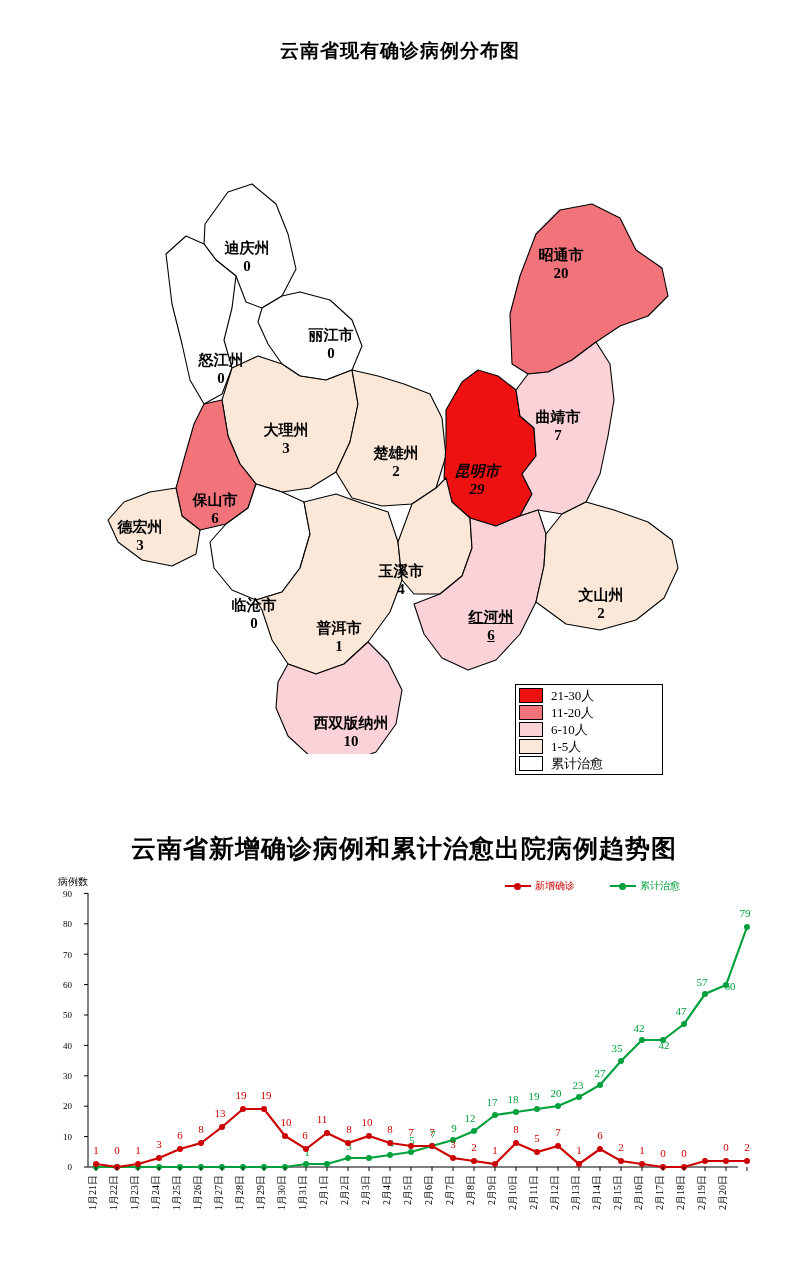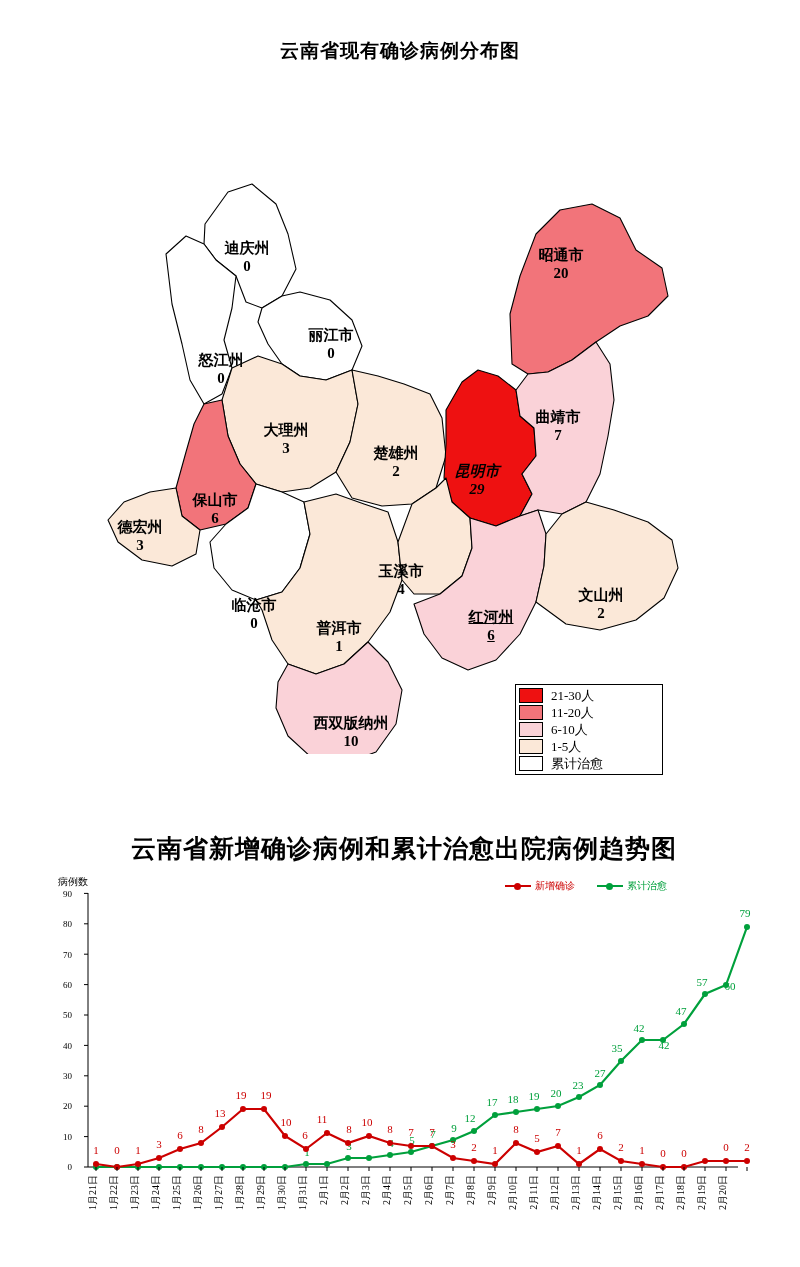--- a/index.html
+++ b/index.html
@@ -100,21 +100,21 @@
     left: 58px;
     top: 0px;
     font-family: "Liberation Serif", serif;
     font-size: 10px;
   }
   .legend-series {
     position: absolute;
     top: 4px;
     left: 505px;
     display: flex;
-    gap: 22px;
+    gap: 35px;
     font-size: 10px;
     font-family: "Liberation Serif", serif;
   }
   .ls-item { display: flex; align-items: center; gap: 4px; }
   .ls-line { width: 26px; height: 2px; display: inline-block; position: relative; }
   .ls-dot { width: 7px; height: 7px; border-radius: 50%; position: absolute; left: 9px; top: -2.5px; }
   .ls-label-red { color: #cc0000; }
   .ls-label-green { color: #00a03c; }
 </style>
 </head>

